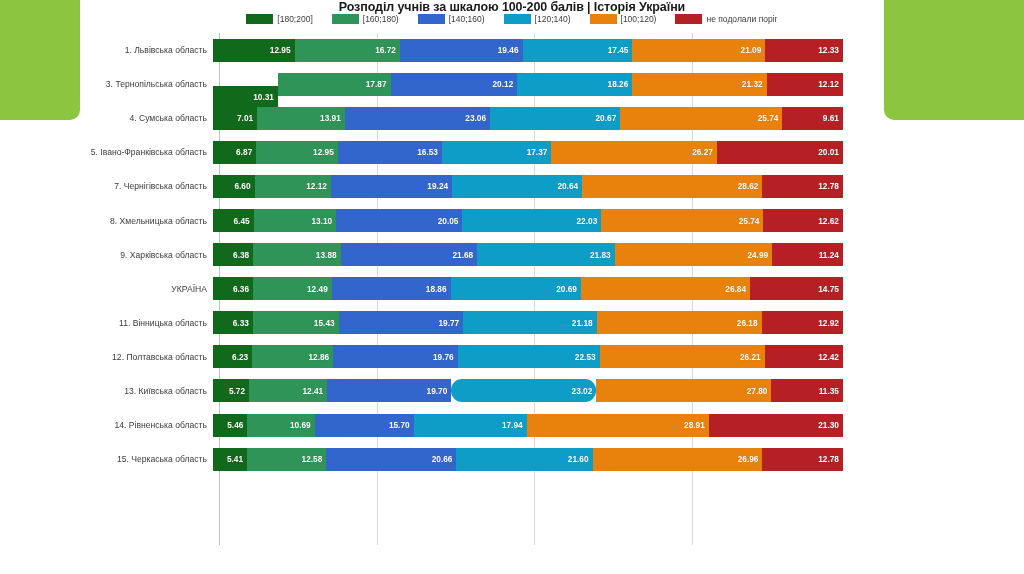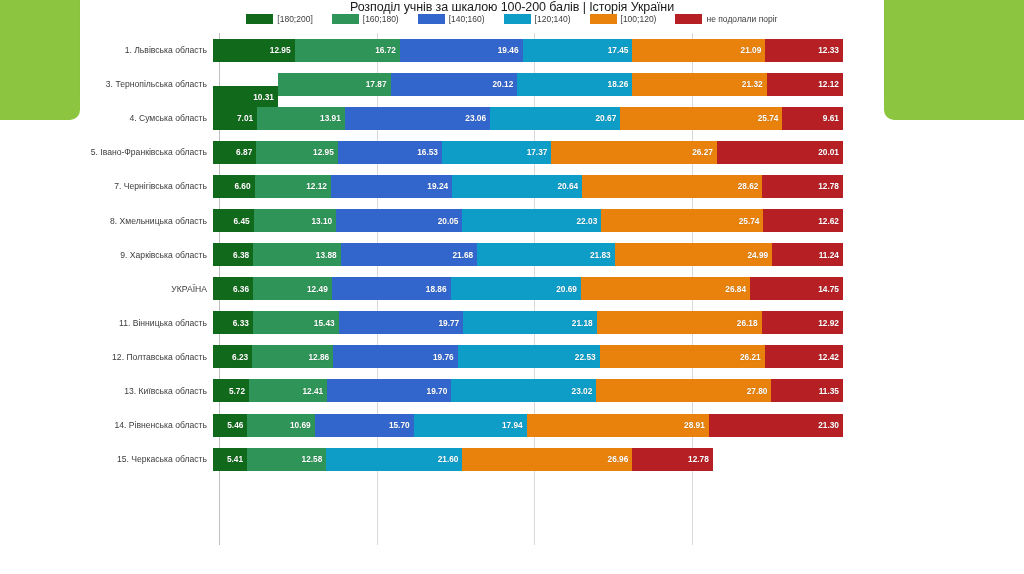--- a/index.html
+++ b/index.html
@@ -62,21 +62,21 @@
     z-index: 2;
   }
 
   .chart-title {
     position: absolute;
     left: 0;
     top: 0px;
     width: 1024px;
     text-align: center;
     font-size: 12.5px;
-    font-weight: normal;
+    font-weight: bold;
     color: #1a1a1a;
     letter-spacing: -0.1px;
   }
 
   .legend {
     position: absolute;
     left: 0;
     top: 14px;
     width: 1024px;
     display: flex;
@@ -461,21 +461,21 @@
           <div class="bar">
             <div class="seg" style="background: rgb(17, 105, 27); width: 5.72%;">
               <span class="seg-val">5.72</span>
             </div>
             <div class="seg" style="background: rgb(46, 148, 87); width: 12.41%;">
               <span class="seg-val">12.41</span>
             </div>
             <div class="seg" style="background: rgb(51, 102, 204); width: 19.7%;">
               <span class="seg-val">19.70</span>
             </div>
-            <div class="seg" style="background: rgb(13, 157, 199); width: 23.02%;">
+            <div class="seg" style="background: rgb(13, 157, 199); width: 23.02%; border-radius: 11px;">
               <span class="seg-val">23.02</span>
             </div>
             <div class="seg" style="background: rgb(232, 130, 12); width: 27.8%;">
               <span class="seg-val">27.80</span>
             </div>
             <div class="seg" style="background: rgb(182, 32, 37); width: 11.35%;">
               <span class="seg-val">11.35</span>
             </div>
           </div>
         </div>
@@ -504,20 +504,23 @@
         </div>
         <div class="row">
           <div class="row-label">15. Черкаська область</div>
           <div class="bar">
             <div class="seg" style="background: rgb(17, 105, 27); width: 5.41054%;">
               <span class="seg-val">5.41</span>
             </div>
             <div class="seg" style="background: rgb(46, 148, 87); width: 12.5813%;">
               <span class="seg-val">12.58</span>
             </div>
+            <div class="seg" style="background: rgb(51, 102, 204); width: 20.6621%;">
+              <span class="seg-val">20.66</span>
+            </div>
             <div class="seg" style="background: rgb(13, 157, 199); width: 21.6022%;">
               <span class="seg-val">21.60</span>
             </div>
             <div class="seg" style="background: rgb(232, 130, 12); width: 26.9627%;">
               <span class="seg-val">26.96</span>
             </div>
             <div class="seg" style="background: rgb(182, 32, 37); width: 12.7813%;">
               <span class="seg-val">12.78</span>
             </div>
           </div>

